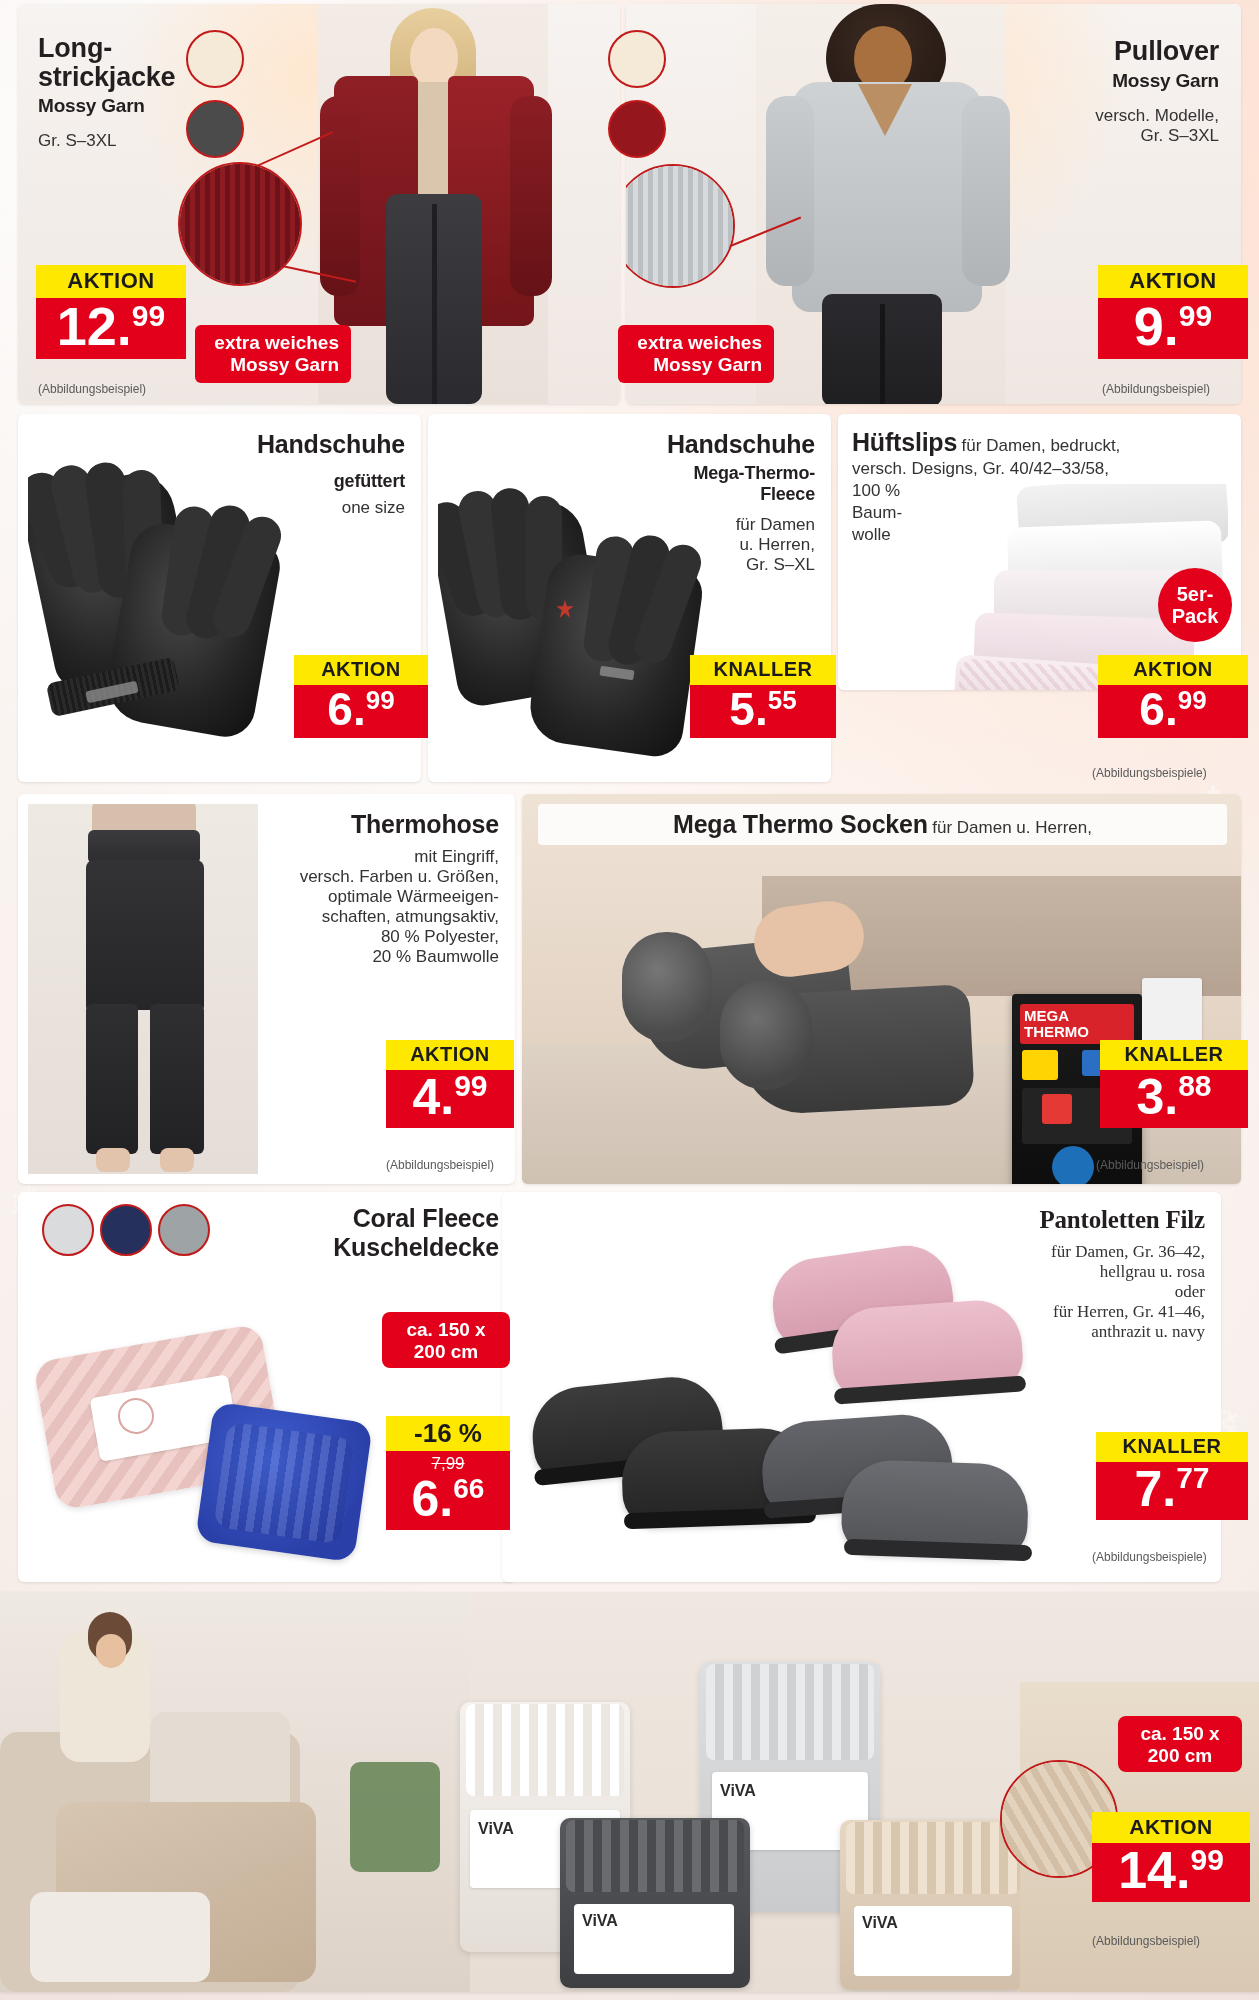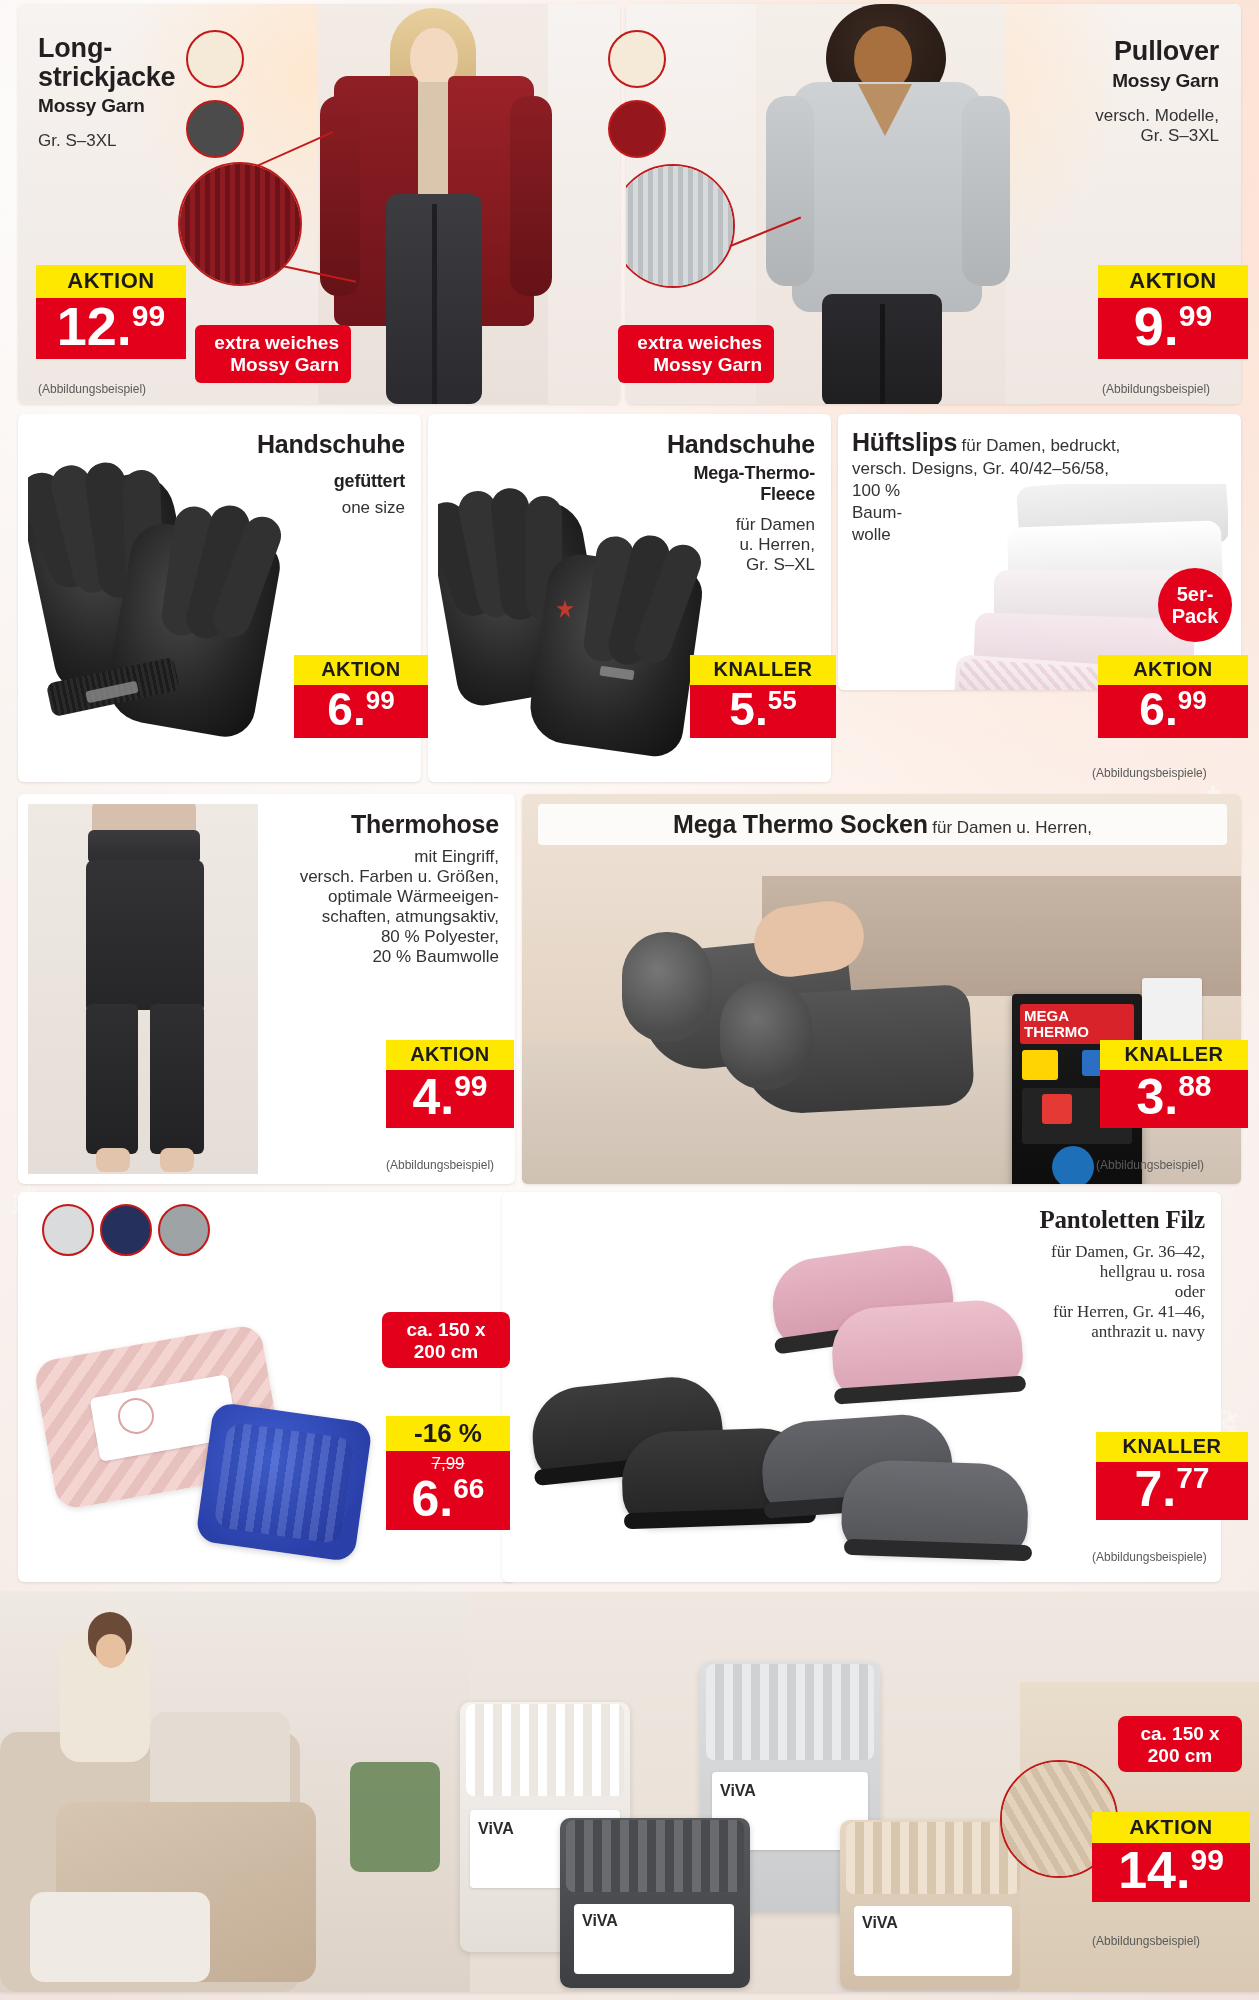--- a/index.html
+++ b/index.html
@@ -262,21 +262,21 @@
       <div style="position:absolute;left:120px;top:-4px;width:210px;height:70px;border-radius:14px;background:linear-gradient(180deg,#f2f2f2 0%,#dcdcdc 100%);transform:rotate(-4deg);"></div>
       <div style="position:absolute;left:110px;top:40px;width:214px;height:70px;border-radius:14px;background:linear-gradient(180deg,#ffffff 0%,#e6e6e6 100%);transform:rotate(-2deg);"></div>
       <div style="position:absolute;left:96px;top:86px;width:216px;height:72px;border-radius:14px;background:linear-gradient(180deg,#f7f1f3 0%,#e3dbdf 100%);"></div>
       <div style="position:absolute;left:76px;top:132px;width:220px;height:74px;border-radius:14px;background:linear-gradient(180deg,#f6e9ee 0%,#e3d3da 100%);transform:rotate(2deg);"></div>
       <div style="position:absolute;left:56px;top:178px;width:226px;height:74px;border-radius:14px;background:linear-gradient(180deg,#f8eef1 0%,#e6d6dc 100%);transform:rotate(4deg);"></div>
       <div style="position:absolute;left:60px;top:182px;width:220px;height:66px;border-radius:14px;background:repeating-linear-gradient(45deg,rgba(210,160,180,.28) 0 4px,rgba(255,255,255,0) 4px 9px);transform:rotate(4deg);"></div>
     </div>
     <div style="position:absolute;left:14px;top:14px;width:370px;">
       <span class="title" style="font-size:25px;">Hüftslips</span>
       <span style="font-size:17px;color:#333;">für Damen, bedruckt,</span>
-      <div style="font-size:17px;color:#333;margin-top:2px;">versch. Designs, Gr. 40/42–56/58,</div>
+      <div style="font-size:17px;color:#333;margin-top:2px;">versch. Designs, Gr. 40/42–33/58,</div>
       <div style="font-size:17px;color:#333;margin-top:2px;">100 %</div>
       <div style="font-size:17px;color:#333;margin-top:2px;">Baum-</div>
       <div style="font-size:17px;color:#333;margin-top:2px;">wolle</div>
     </div>
   </div>
   <div class="circle-pill" style="left:1158px;top:568px;width:74px;height:74px;font-size:20px;flex-direction:column;">
     <span>5er-</span>
     <span>Pack</span>
   </div>
   <div class="badge small" style="left:1098px;top:655px;width:150px;">
@@ -348,20 +348,24 @@
   <div class="note" style="left:1096px;top:1158px;">(Abbildungsbeispiel)</div>
 
   <div class="card" style="left:18px;top:1192px;width:497px;height:390px;">
     <div class="ph" style="left:16px;top:110px;width:380px;height:270px;">
       <div style="position:absolute;left:10px;top:40px;width:230px;height:150px;border-radius:22px;background:repeating-linear-gradient(135deg,#f3d4d1 0 10px,#e7c1bd 10px 20px);transform:rotate(-10deg);box-shadow:0 2px 6px rgba(0,0,0,.12);"></div>
       <div style="position:absolute;left:60px;top:84px;width:140px;height:64px;background:#fff;border-radius:6px;transform:rotate(-10deg);box-shadow:0 1px 3px rgba(0,0,0,.15);"></div>
       <div style="position:absolute;left:84px;top:96px;width:36px;height:36px;border-radius:50%;border:2px solid #d9a6a1;transform:rotate(-10deg);"></div>
       <div style="position:absolute;left:170px;top:110px;width:160px;height:140px;border-radius:20px;background:radial-gradient(circle at 40% 35%,#3f5fd0 0%,#2a3fa8 75%);transform:rotate(8deg);box-shadow:0 2px 6px rgba(0,0,0,.18);"></div>
       <div style="position:absolute;left:186px;top:128px;width:128px;height:106px;border-radius:16px;background:repeating-linear-gradient(90deg,rgba(255,255,255,.12) 0 8px,rgba(0,0,0,.05) 8px 16px);transform:rotate(8deg);"></div>
     </div>
+    <div class="txt-right" style="position:absolute;right:16px;top:12px;width:290px;">
+      <div class="title" style="font-size:25px;">Coral Fleece</div>
+      <div class="title" style="font-size:25px;">Kuscheldecke</div>
+    </div>
   </div>
   <div class="swatch" style="left:42px;top:1204px;width:52px;height:52px;background:#d9dbdc;"></div>
   <div class="swatch" style="left:100px;top:1204px;width:52px;height:52px;background:#25305c;"></div>
   <div class="swatch" style="left:158px;top:1204px;width:52px;height:52px;background:#9ea3a6;"></div>
 
   <div class="pill" style="left:382px;top:1312px;width:128px;height:56px;font-size:19px;padding-top:7px;">
     <span>ca. 150 x</span><br>
     <span>200 cm</span>
   </div>
   <div class="discount" style="left:386px;top:1416px;width:124px;">

